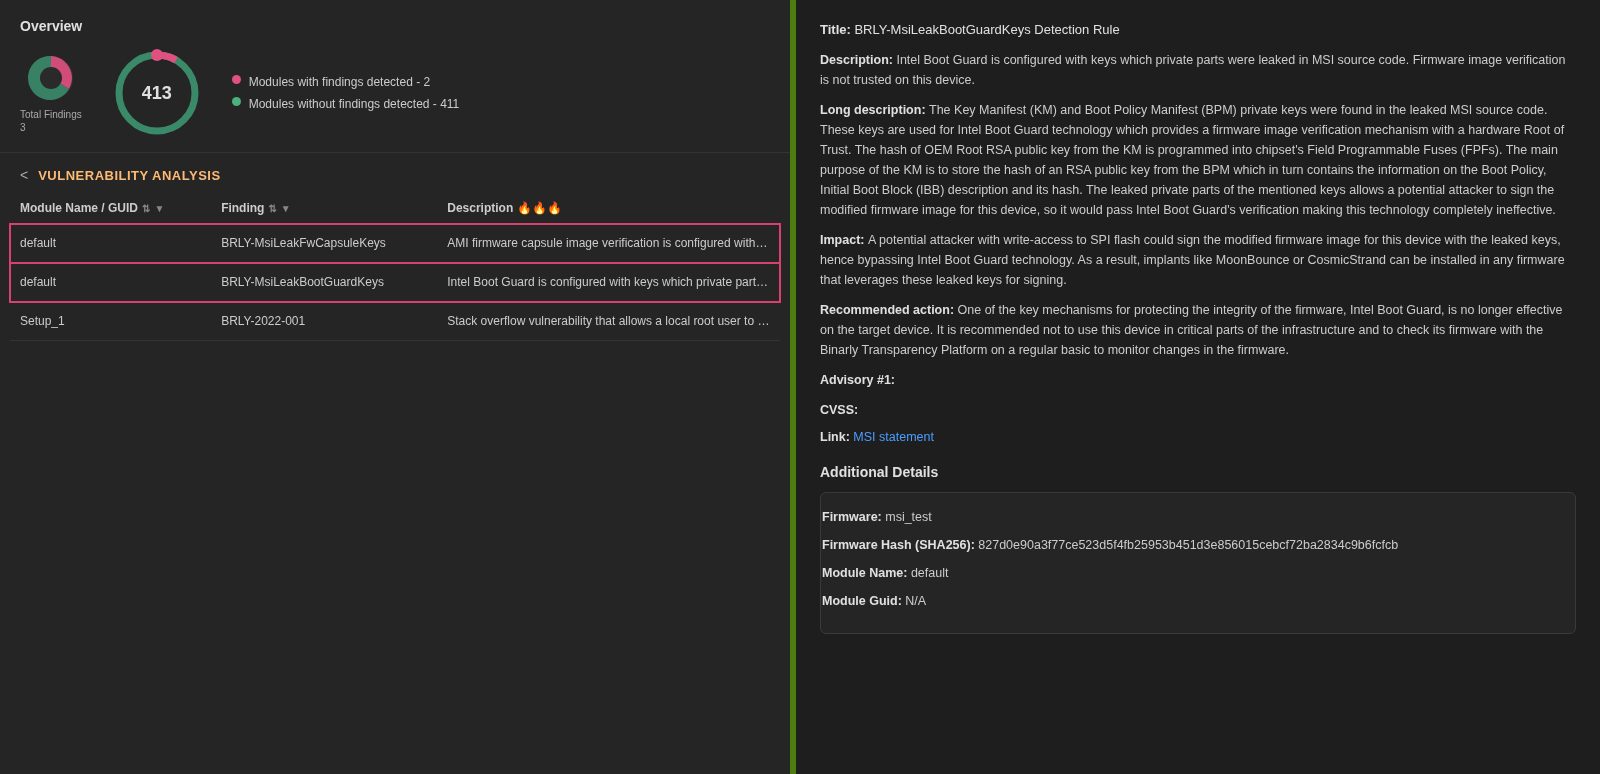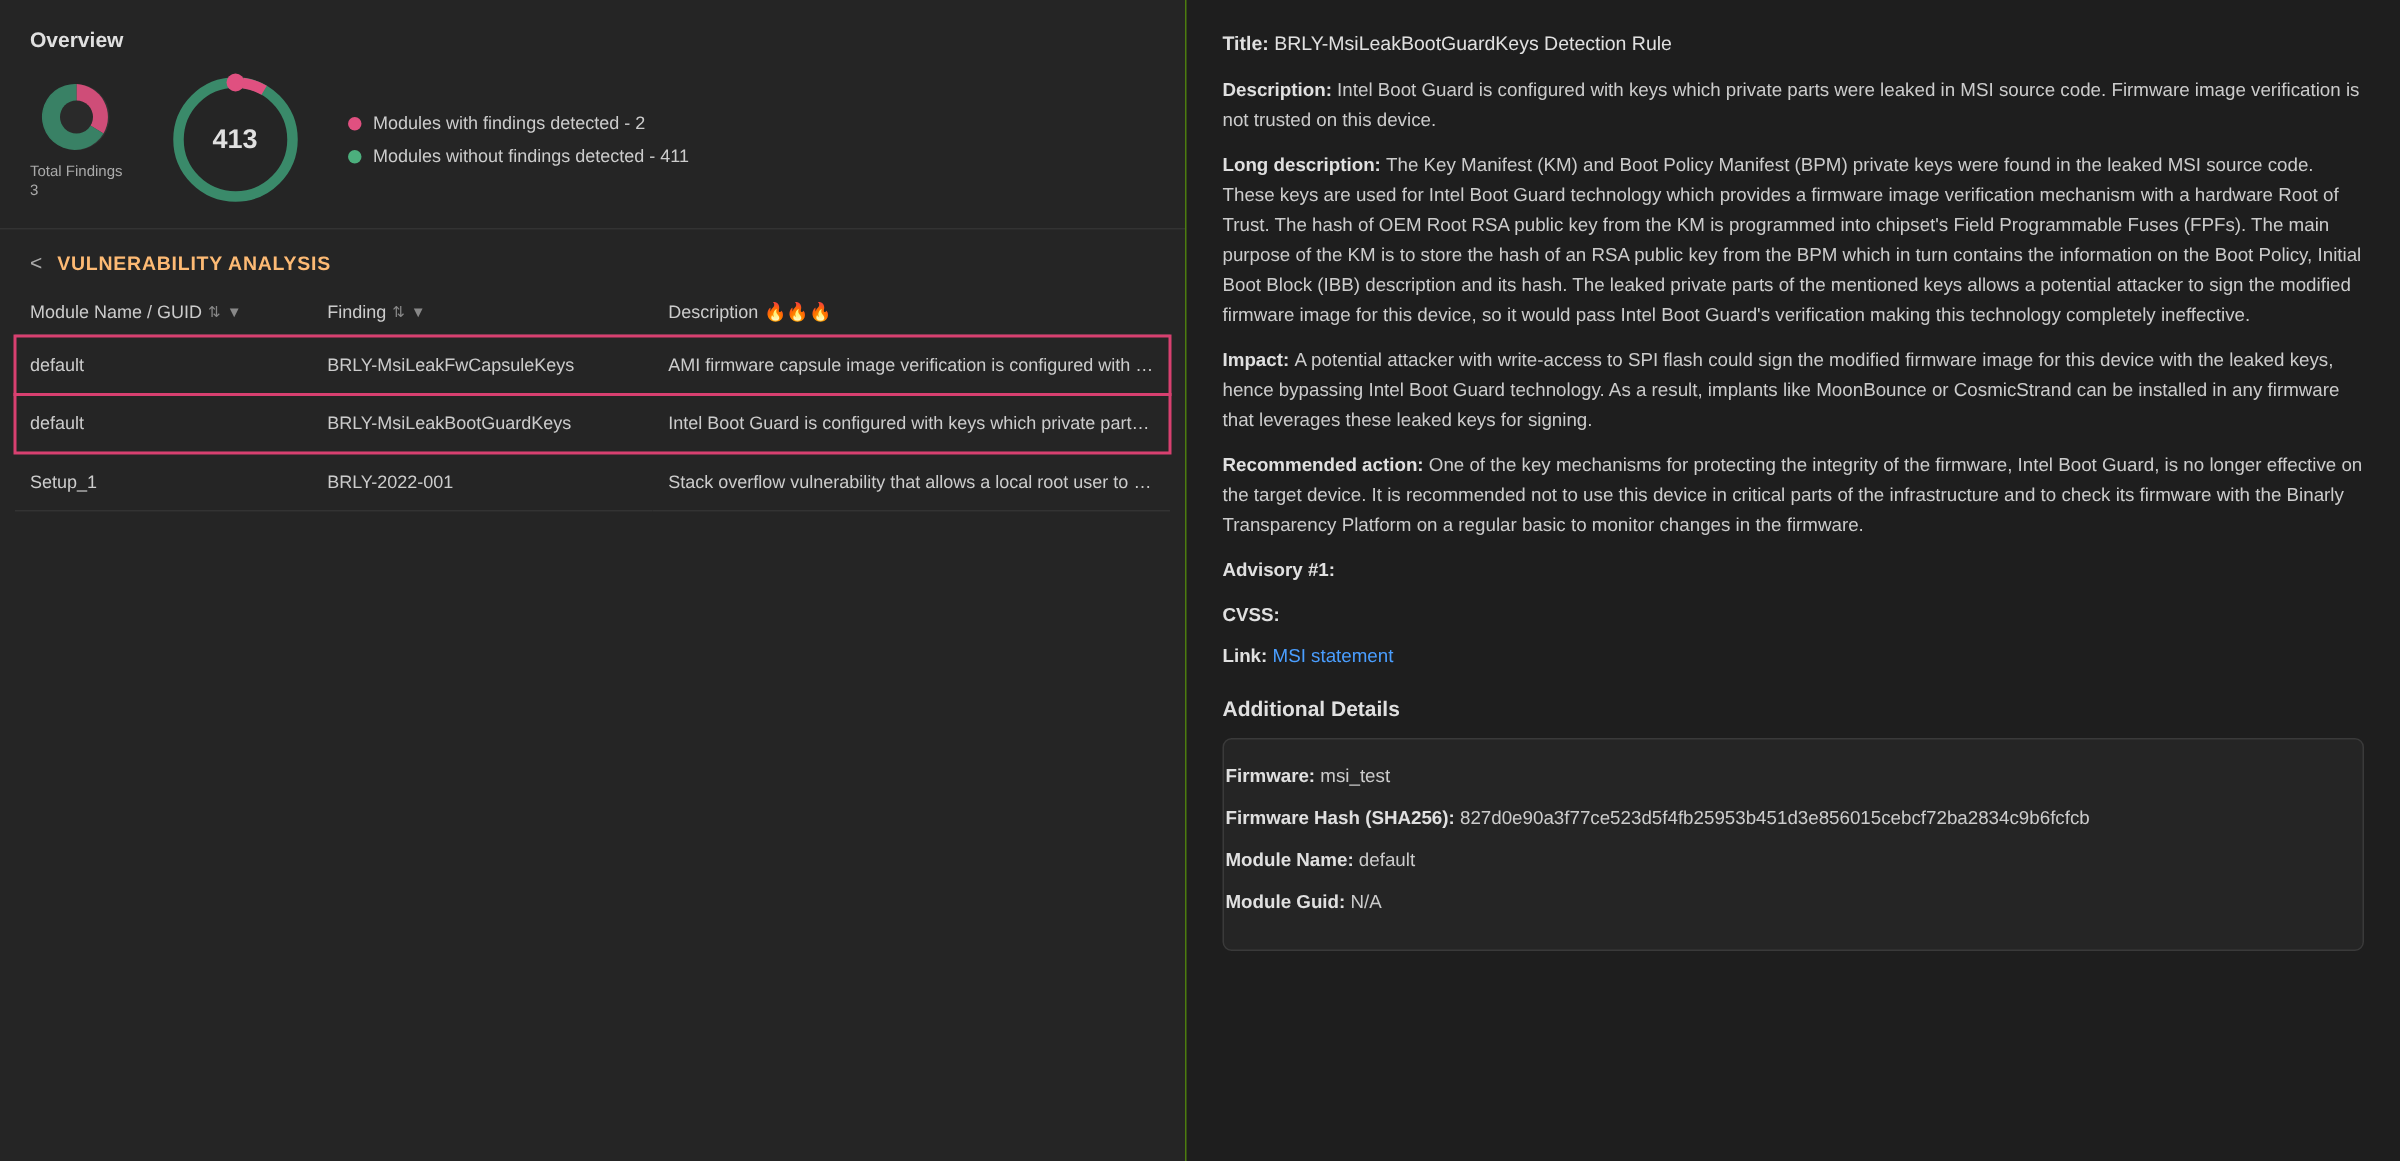--- a/index.html
+++ b/index.html
@@ -80,21 +80,20 @@
 
     
     .legend-area {
       display: flex;
       flex-direction: column;
       gap: 8px;
     }
 
     .legend-item {
       display: flex;
-      align-items: center;
       gap: 8px;
       font-size: 12px;
       color: #ccc;
     }
 
     .legend-dot {
       width: 9px;
       height: 9px;
       border-radius: 50%;
       flex-shrink: 0;
@@ -141,21 +140,21 @@
       border-collapse: collapse;
     }
 
     .vuln-table thead tr {
       border-bottom: 1px solid #444;
     }
 
     .vuln-table thead th {
       padding: 8px 10px;
       font-size: 12px;
-      font-weight: 400;
+      font-weight: 700;
       color: #ccc;
       text-align: center;
       white-space: nowrap;
     }
 
     .th-sort {
       display: flex;
       align-items: center;
       gap: 4px;
     }
@@ -200,21 +199,21 @@
       display: inline-flex;
       gap: 2px;
     }
 
     
     .right-panel {
       flex: 1;
       background: #1e1e1e;
       padding: 20px 24px;
       overflow-y: auto;
-      border-left: 1px solid #4d7c0f;
+      border-left: 6px solid #4d7c0f;
     }
 
     .detail-title-row {
       margin-bottom: 12px;
     }
 
     .detail-title-row .label {
       font-weight: 700;
       color: #e0e0e0;
       font-size: 13px;

